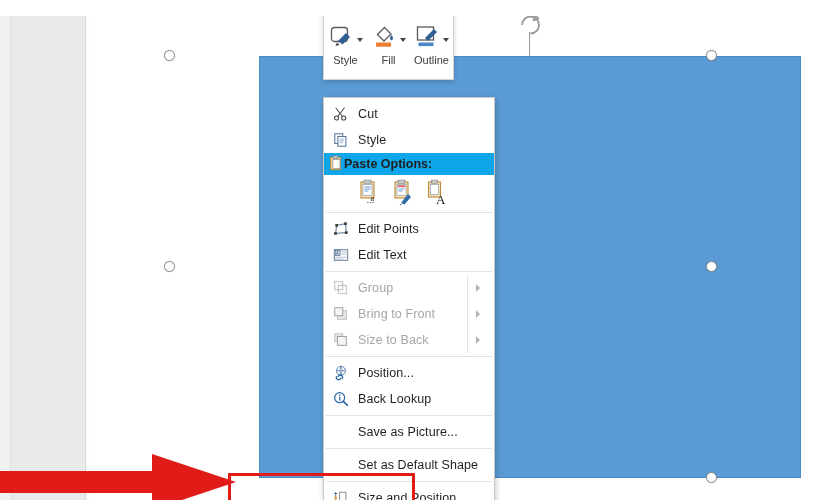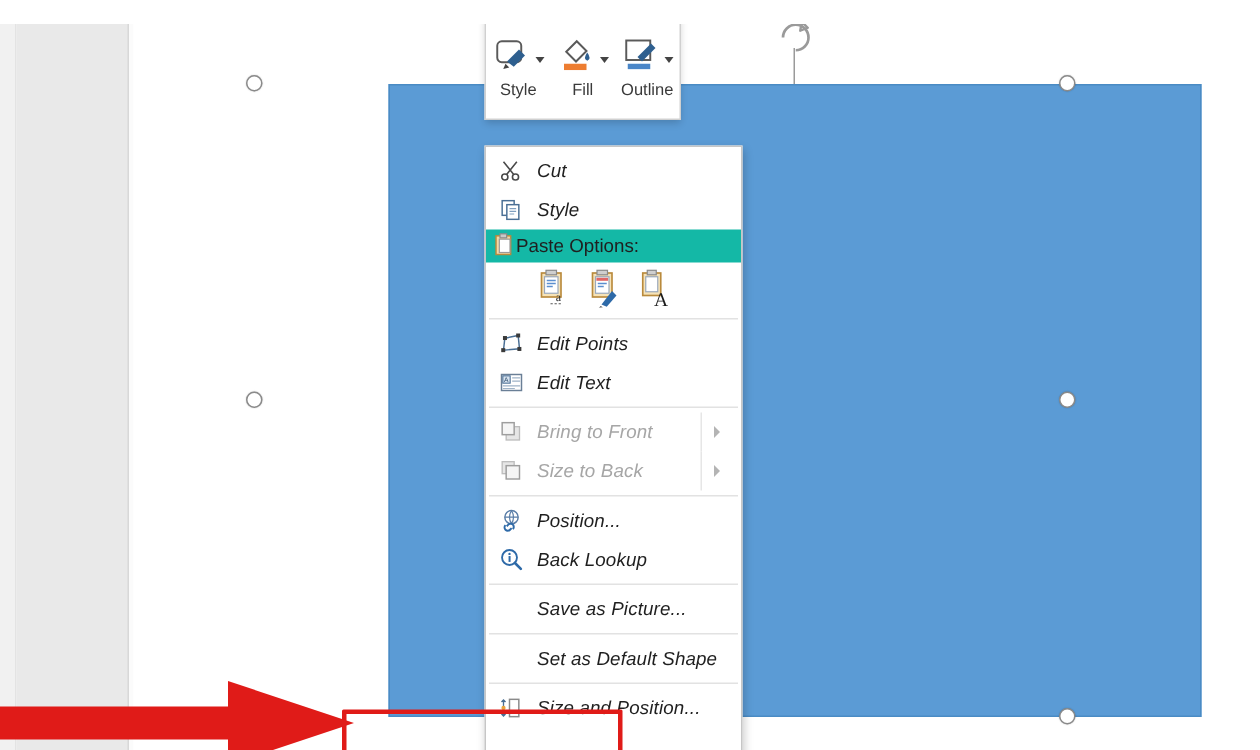--- a/index.html
+++ b/index.html
@@ -56,29 +56,29 @@
     background:#ffffff;border:1px solid #c6c6c6;
     box-shadow:1px 2px 6px rgba(0,0,0,.22);
     font-size:12.5px;color:#1f1f1f;
     padding:3px 0 2px 0;box-sizing:border-box;
   }
   .mi{
     position:relative;height:26px;display:flex;align-items:center;
     padding-left:4px;box-sizing:border-box;
   }
   .mi .ic{width:26px;height:20px;display:flex;align-items:center;justify-content:center;flex:0 0 26px;}
-  .mi .lbl{margin-left:4px;white-space:nowrap;letter-spacing:.1px;font-style:italic;}
+  .mi .lbl{margin-left:4px;white-space:nowrap;letter-spacing:.1px;}
   .mi.disabled .lbl{color:#a6a6a6;}
   .mi .arrow{position:absolute;right:14px;top:9px;width:0;height:0;
     border-top:4px solid transparent;border-bottom:4px solid transparent;border-left:4px solid #b4b4b4;}
   .arrow-wrap{position:absolute;right:4px;top:0;height:26px;width:22px;border-left:1px solid #e6e6e6;}
   .sep{height:1px;background:#e2e2e2;margin:3px 2px 3px 2px;}
   .paste-head{
-    height:22px;display:flex;align-items:center;background:#14b8a6;padding-left:4px;box-sizing:border-box;
-    font-weight:normal;font-size:12.5px;
+    height:22px;display:flex;align-items:center;background:#0ea5e9;padding-left:4px;box-sizing:border-box;
+    font-weight:bold;font-size:12.5px;
   }
   .paste-row{height:34px;display:flex;align-items:center;padding-left:34px;box-sizing:border-box;gap:12px;}
   .paste-ic{width:22px;height:26px;position:relative;}
 
   
   .hl-box{
     position:absolute;left:228px;top:457px;width:187px;height:33px;
     border:3px solid #e01b18;box-sizing:border-box;border-radius:1px;
     pointer-events:none;
   }
@@ -247,20 +247,33 @@
             <rect x="2.5" y="4" width="5.5" height="5.5" fill="#d7e3ef" stroke="#4a6f95" stroke-width="0.8"></rect>
             <text x="3.3" y="8.7" font-size="5" fill="#2a4a6a" font-family="Liberation Sans, sans-serif">A</text>
             <path d="M9.5 5.5 h6 M9.5 8 h6 M2.5 11.5 h13 M2.5 13.5 h9" stroke="#9fb3c7" stroke-width="0.9"></path>
           </svg>
         </span>
         <span class="lbl">Edit Text</span>
       </div>
 
       <div class="sep"></div>
 
+      <div class="mi disabled">
+        <span class="ic">
+          <svg viewBox="0 0 18 18" width="16" height="16">
+            <rect x="2" y="2" width="9" height="9" fill="none" stroke="#bdbdbd" stroke-width="1.1"></rect>
+            <rect x="6" y="6" width="9" height="9" fill="none" stroke="#bdbdbd" stroke-width="1.1"></rect>
+            <rect x="0.6" y="0.6" width="2" height="2" fill="#cfcfcf"></rect>
+            <rect x="14.4" y="14.4" width="2" height="2" fill="#cfcfcf"></rect>
+          </svg>
+        </span>
+        <span class="lbl">Group</span>
+        <span class="arrow-wrap"></span>
+        <span class="arrow"></span>
+      </div>
 
       <div class="mi disabled">
         <span class="ic">
           <svg viewBox="0 0 18 18" width="16" height="16">
             <rect x="5" y="5" width="10" height="10" fill="#e6e6e6" stroke="#bdbdbd" stroke-width="1"></rect>
             <rect x="2" y="2" width="9" height="9" fill="#f5f5f5" stroke="#9e9e9e" stroke-width="1.1"></rect>
           </svg>
         </span>
         <span class="lbl">Bring to Front</span>
         <span class="arrow-wrap"></span>

